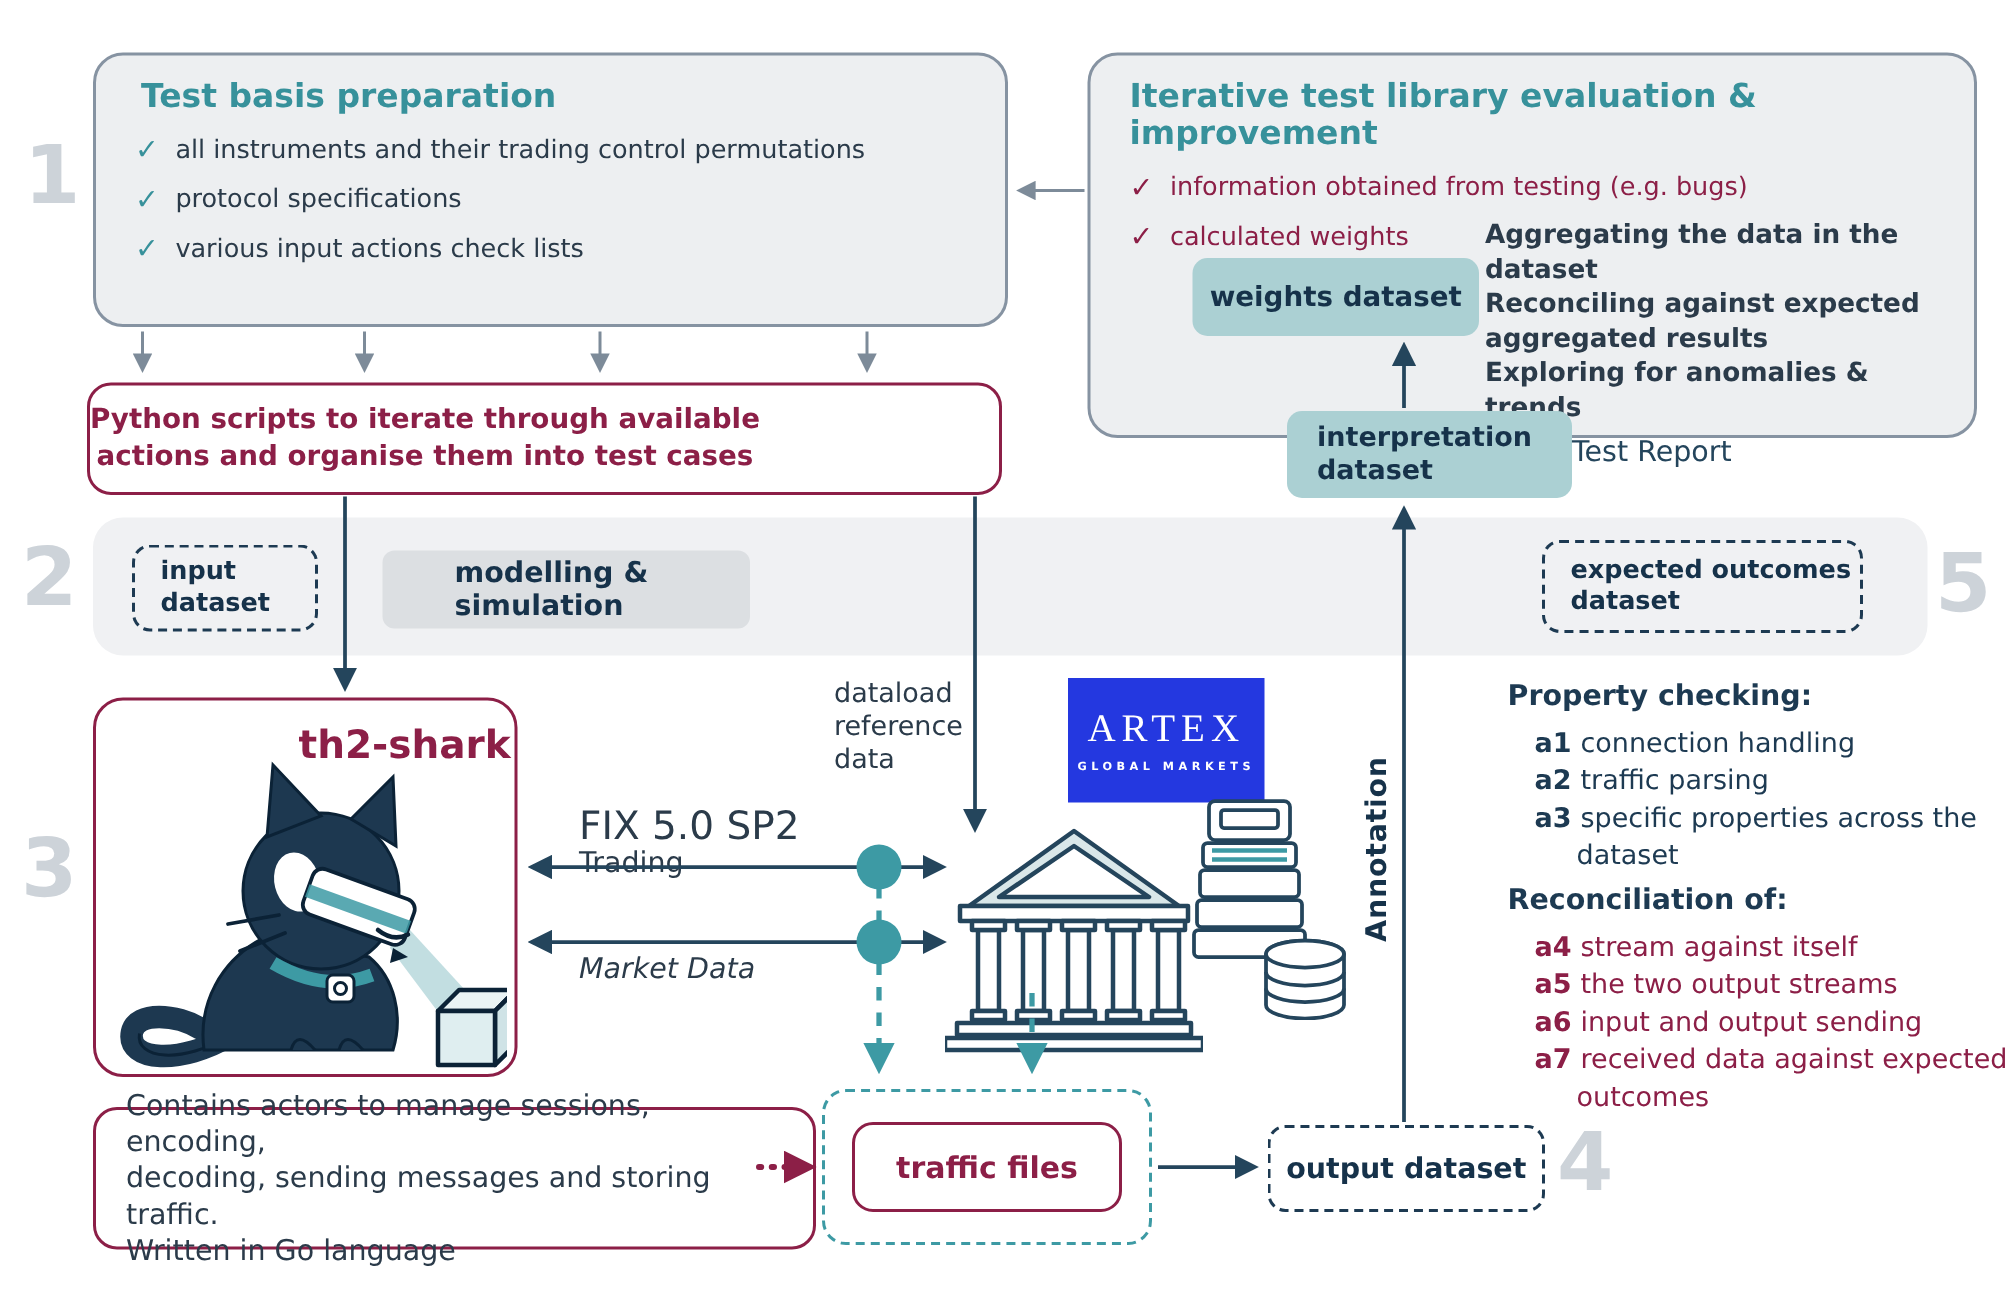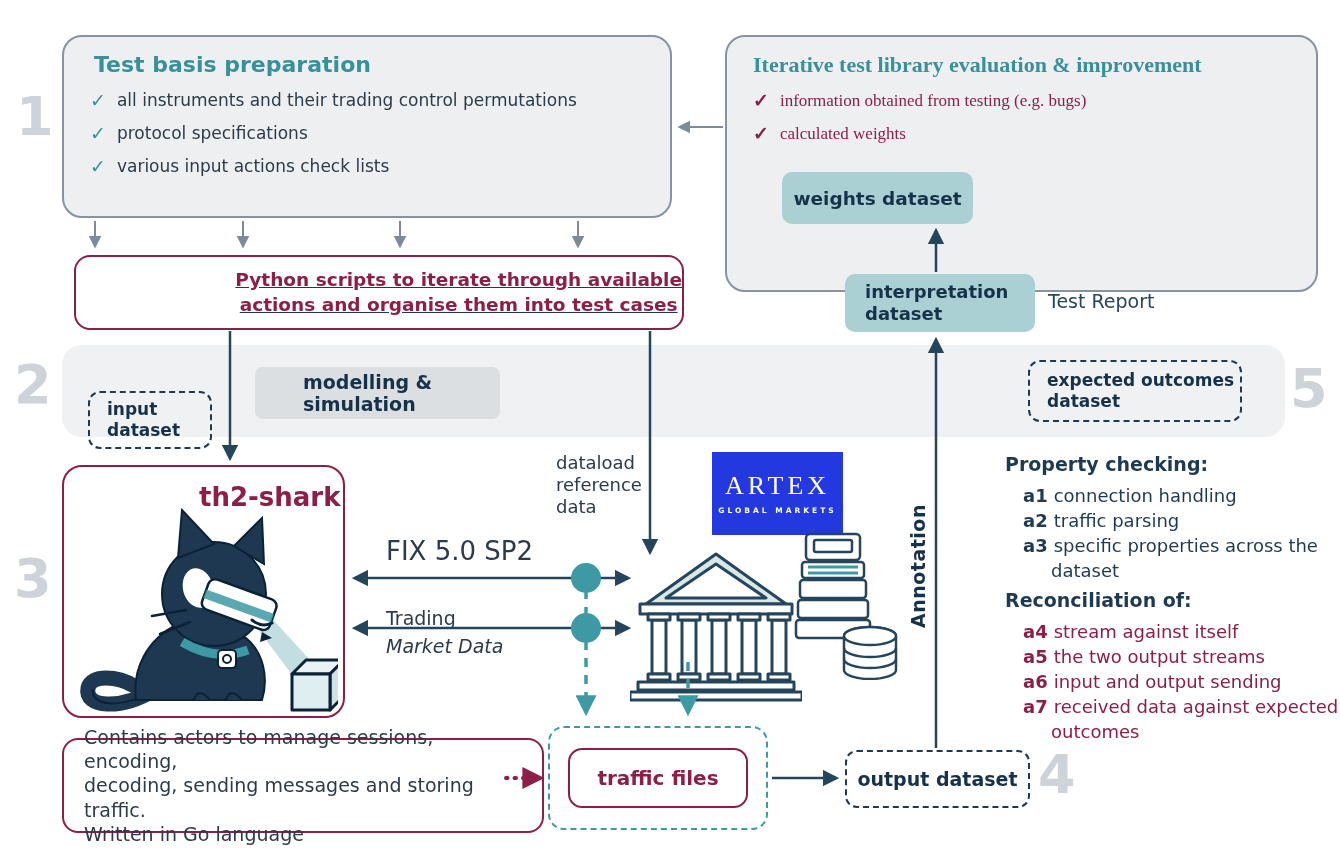--- a/index.html
+++ b/index.html
@@ -26,21 +26,21 @@
   }
   .dashed-navy{
     position:absolute;border:2.5px dashed #1d3a52;border-radius:12px;z-index:2;
     display:flex;align-items:center;
   }
   .dashed-teal{
     position:absolute;border:2.5px dashed #3d9aa4;border-radius:16px;z-index:2;
   }
   .teal-box{
     position:absolute;background:#abd0d3;border-radius:10px;z-index:2;
-    display:flex;align-items:center;color:#16324a;font-weight:bold;
+    display:flex;align-items:center;color:#16324a;font-weight:bold;margin-left:13px;
   }
   .panel-title{font-size:22px;font-weight:bold;color:#37919b;}
   .check-item{display:flex;align-items:flex-start;font-size:17px;margin-bottom:10px;color:#2b3b4a;}
   .check{font-weight:900;font-size:19px;margin-right:11px;line-height:1.2;}
   .check.teal::before{content:"\2713";color:#37919b;}
   .check.maroon::before{content:"\2713";color:#8c1f47;}
   .check-item .lbl{line-height:1.35;}
   .pre{white-space:pre-line;}
   .navy{color:#1d3a52;}
   .maroon-t{color:#8c1f47;}
@@ -86,47 +86,52 @@
     <div class="check-item">
         <span class="check teal"></span>
         <span class="lbl">protocol specifications</span>
       </div>
     <div class="check-item">
         <span class="check teal"></span>
         <span class="lbl">various input actions check lists</span>
       </div>
   </div>
 
-  <div class="maroon-box" style="left:74px;top:255px;width:610px;height:75px;display:flex;align-items:center;justify-content:flex-end;text-decoration:underline;">
+  <div class="maroon-box" style="left:58px;top:255px;width:610px;height:75px;display:flex;align-items:center;justify-content:flex-start;">
     <div class="pre maroon-t bold" style="font-size:18.5px;text-align:center;line-height:1.35;">Python scripts to iterate through available
 actions and organise them into test cases</div>
   </div>
 
-  <div class="dashed-navy" style="left:88px;top:363px;width:124px;height:58px;padding-left:17px;margin-top:28px;">
+  <div class="dashed-navy" style="left:88px;top:363px;width:124px;height:58px;padding-left:17px;">
     <div class="pre bold" style="font-size:17px;line-height:1.25;color:#16324a;">input
 dataset</div>
   </div>
   <div class="abs" style="left:255px;top:367px;width:245px;height:52px;background:#dcdfe2;border-radius:8px;z-index:2;display:flex;align-items:center;justify-content:center;padding-left:48px;">
     <div class="bold" style="font-size:19px;color:#16324a;">modelling &amp; simulation</div>
   </div>
   <div class="dashed-navy" style="left:1028px;top:360px;width:214px;height:62px;padding-left:17px;">
     <div class="pre bold" style="font-size:17px;line-height:1.25;color:#16324a;">expected outcomes
 dataset</div>
   </div>
 
-  <div class="gray-panel" style="left:725px;top:35px;width:593px;height:257px;padding:13px 26px;font-family:Liberation Serif, serif;">
+  <div class="gray-panel" style="left:725px;top:35px;width:593px;height:257px;padding:13px 26px;">
     <div class="panel-title" style="margin:2px 0 12px 0;">Iterative test library evaluation &amp; improvement</div>
     <div class="check-item maroon-t">
         <span class="check maroon"></span>
         <span class="lbl maroon-t">information obtained from testing (e.g. bugs)</span>
       </div>
     <div class="check-item maroon-t">
         <span class="check maroon"></span>
         <span class="lbl maroon-t">calculated weights</span>
       </div>
+  </div>
+  <div class="abs" style="left:990px;top:146px;width:326px;z-index:2;font-size:17.5px;font-weight:bold;line-height:23px;color:#2b3b4a;">
+    <div>Aggregating the data in the dataset</div>
+    <div>Reconciling against expected aggregated results</div>
+    <div>Exploring for anomalies &amp; trends</div>
   </div>
   <div class="teal-box" style="left:782px;top:172px;width:191px;height:52px;justify-content:center;font-size:18.5px;">
     <span>weights dataset</span>
   </div>
 
   <div class="teal-box" style="left:845px;top:274px;width:190px;height:58px;padding-left:20px;font-size:18px;">
     <div class="pre" style="line-height:1.25;">interpretation
 dataset</div>
   </div>
   <div class="abs" style="left:1048px;top:290px;font-size:19px;z-index:2;color:#24455c;">Test Report</div>
@@ -221,21 +226,21 @@
       <rect x="16" y="68" width="70" height="18" rx="3"></rect>
       <rect x="14" y="88" width="74" height="18" rx="3"></rect>
 
       <path d="M62 104 a26 9 0 0 1 52 0 v34 a26 9 0 0 1 -52 0 z"></path>
       <ellipse cx="88" cy="104" rx="26" ry="9"></ellipse>
       <path d="M62 116 a26 9 0 0 0 52 0 M62 127 a26 9 0 0 0 52 0" fill="none"></path>
     </g>
   </svg>
 
   <div class="abs" style="left:386px;top:536px;font-size:26px;z-index:2;color:#2b3b4a;">FIX 5.0 SP2</div>
-  <div class="abs" style="left:386px;top:607px;font-size:19px;z-index:2;color:#2b3b4a;text-align:center;">Trading</div>
+  <div class="abs" style="left:386px;top:564px;font-size:19px;z-index:2;color:#2b3b4a;text-align:center;">Trading</div>
   <div class="abs" style="left:386px;top:635px;font-size:19px;z-index:2;color:#2b3b4a;font-style:italic;">Market Data</div>
 
   <div class="maroon-box" style="left:62px;top:738px;width:482px;height:95px;display:flex;align-items:center;padding:10px 20px;">
     <div class="pre" style="font-size:19px;line-height:1.28;color:#2b3b4a;">Contains actors to manage sessions, encoding,
 decoding, sending messages and storing traffic.
 Written in Go language</div>
   </div>
 
   <div class="dashed-teal" style="left:548px;top:726px;width:220px;height:104px;"></div>
   <div class="maroon-box" style="left:568px;top:748px;width:180px;height:60px;border-radius:14px;display:flex;align-items:center;justify-content:center;">

